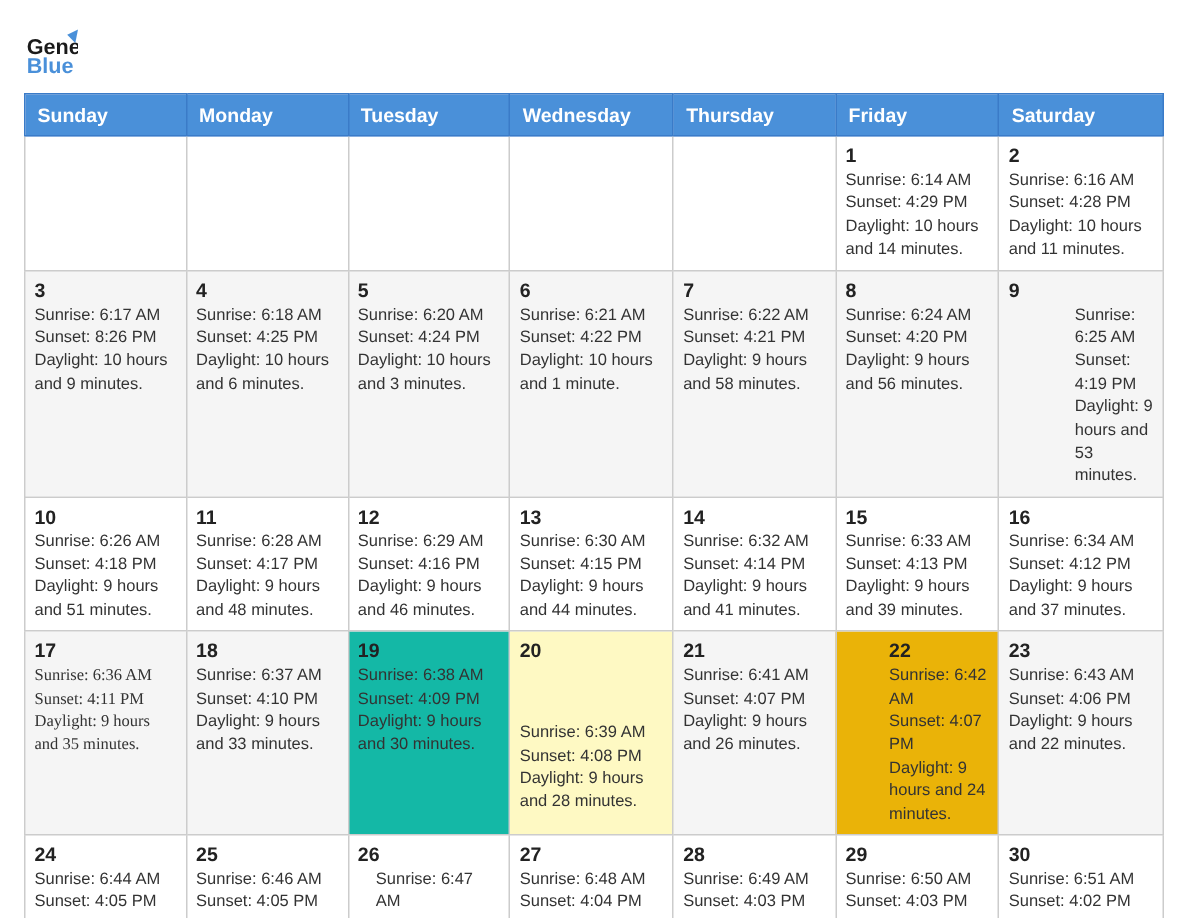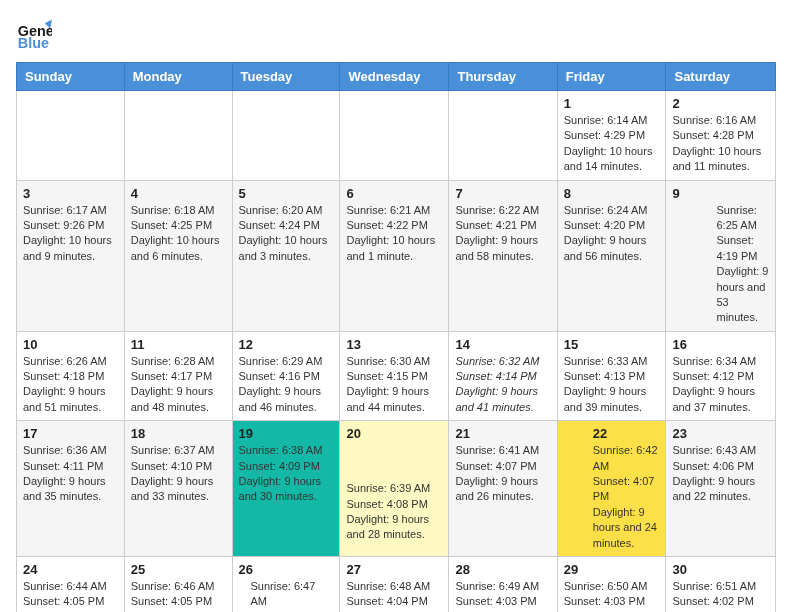--- a/index.html
+++ b/index.html
@@ -131,21 +131,21 @@
           <span class="day-num">2</span>
           <div class="day-info" style="white-space: pre-line;">Sunrise: 6:16 AM
 Sunset: 4:28 PM
 Daylight: 10 hours and 11 minutes.</div>
         </td>
       </tr>
       <tr>
         <td style="background: rgb(245, 245, 245);">
           <span class="day-num">3</span>
           <div class="day-info" style="white-space: pre-line;">Sunrise: 6:17 AM
-Sunset: 9:26 PM
+Sunset: 8:26 PM
 Daylight: 10 hours and 9 minutes.</div>
         </td>
         <td style="background: rgb(245, 245, 245);">
           <span class="day-num">4</span>
           <div class="day-info" style="white-space: pre-line;">Sunrise: 6:18 AM
 Sunset: 4:25 PM
 Daylight: 10 hours and 6 minutes.</div>
         </td>
         <td style="background: rgb(245, 245, 245);">
           <span class="day-num">5</span>
@@ -198,41 +198,41 @@
 Daylight: 9 hours and 46 minutes.</div>
         </td>
         <td>
           <span class="day-num">13</span>
           <div class="day-info" style="white-space: pre-line;">Sunrise: 6:30 AM
 Sunset: 4:15 PM
 Daylight: 9 hours and 44 minutes.</div>
         </td>
         <td>
           <span class="day-num">14</span>
-          <div class="day-info" style="white-space: pre-line; font-style: italic;">Sunrise: 6:32 AM
+          <div class="day-info" style="white-space: pre-line;">Sunrise: 6:32 AM
 Sunset: 4:14 PM
 Daylight: 9 hours and 41 minutes.</div>
         </td>
         <td>
           <span class="day-num">15</span>
           <div class="day-info" style="white-space: pre-line;">Sunrise: 6:33 AM
 Sunset: 4:13 PM
 Daylight: 9 hours and 39 minutes.</div>
         </td>
         <td>
           <span class="day-num">16</span>
           <div class="day-info" style="white-space: pre-line;">Sunrise: 6:34 AM
 Sunset: 4:12 PM
 Daylight: 9 hours and 37 minutes.</div>
         </td>
       </tr>
       <tr>
         <td style="background: rgb(245, 245, 245);">
           <span class="day-num">17</span>
-          <div class="day-info" style="white-space: pre-line;">Sunrise: 6:36 AM
+          <div class="day-info" style="white-space: pre-line; font-family: Liberation Serif, serif;">Sunrise: 6:36 AM
 Sunset: 4:11 PM
 Daylight: 9 hours and 35 minutes.</div>
         </td>
         <td style="background: rgb(245, 245, 245);">
           <span class="day-num">18</span>
           <div class="day-info" style="white-space: pre-line;">Sunrise: 6:37 AM
 Sunset: 4:10 PM
 Daylight: 9 hours and 33 minutes.</div>
         </td>
         <td style="background: #14b8a6;">
@@ -246,21 +246,21 @@
           <div class="day-info" style="white-space: pre-line; margin-top: 40px;">Sunrise: 6:39 AM
 Sunset: 4:08 PM
 Daylight: 9 hours and 28 minutes.</div>
         </td>
         <td style="background: rgb(245, 245, 245);">
           <span class="day-num">21</span>
           <div class="day-info" style="white-space: pre-line;">Sunrise: 6:41 AM
 Sunset: 4:07 PM
 Daylight: 9 hours and 26 minutes.</div>
         </td>
-        <td style="background: #fde047; padding-left: 35px;">
+        <td style="background: #eab308; padding-left: 35px;">
           <span class="day-num">22</span>
           <div class="day-info" style="white-space: pre-line;">Sunrise: 6:42 AM
 Sunset: 4:07 PM
 Daylight: 9 hours and 24 minutes.</div>
         </td>
         <td style="background: rgb(245, 245, 245);">
           <span class="day-num">23</span>
           <div class="day-info" style="white-space: pre-line;">Sunrise: 6:43 AM
 Sunset: 4:06 PM
 Daylight: 9 hours and 22 minutes.</div>

